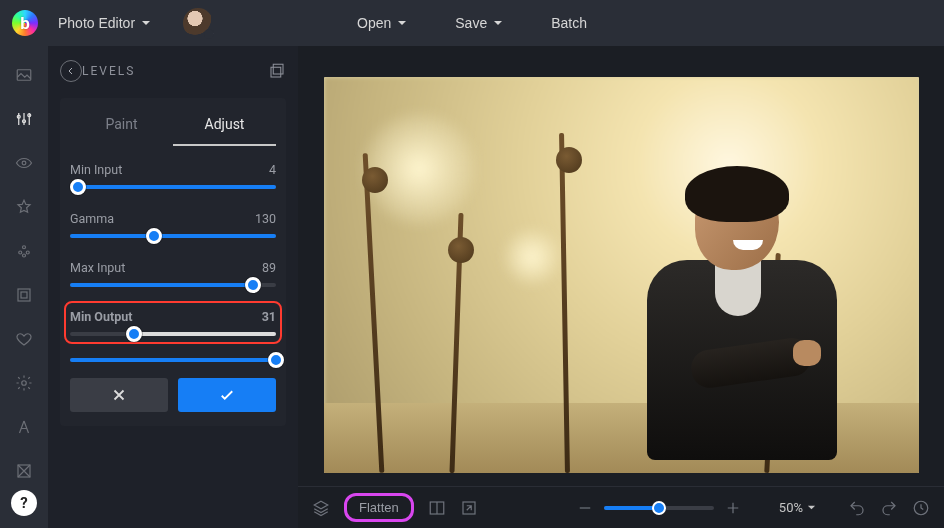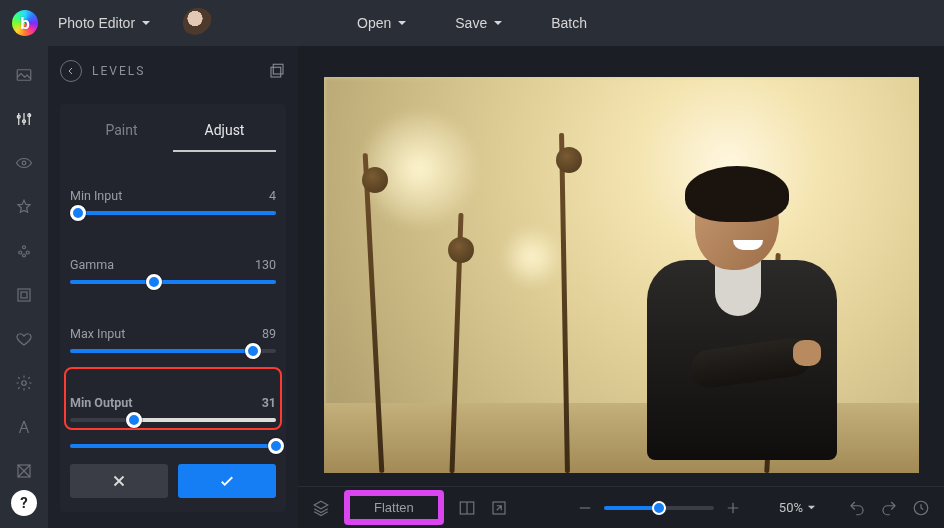--- a/index.html
+++ b/index.html
@@ -18,32 +18,32 @@
   .avatar svg { position:absolute; bottom:-2px; right:-2px; width:10px; height:10px; fill:#ccc; }
   
   .main { display:flex; height:calc(528px - 46px); }
   .iconrail { width:48px; background:#2a2e37; display:flex; flex-direction:column; align-items:center; padding-top:18px; gap:22px; position:relative; }
   .rail-ico { width:22px; height:22px; color:#6c6f76; display:flex; align-items:center; justify-content:center; cursor:pointer; }
   .rail-ico.active { color:#e3e3e3; }
   .rail-ico svg { width:18px; height:18px; stroke:currentColor; fill:none; stroke-width:1.6; }
   .help-btn { position:absolute; bottom:12px; width:26px; height:26px; border-radius:50%; background:#fff; color:#222; font-weight:700; display:flex; align-items:center; justify-content:center; font-size:15px; cursor:pointer; }
   
   .sidepanel { width:250px; background:#1e2129; padding:14px 12px; overflow:hidden; }
-  .panel-head { display:flex; align-items:center; gap:10px; color:#8e919a; letter-spacing:2px; font-size:12px; margin-bottom:22px; }
+  .panel-head { display:flex; align-items:center; color:#8e919a; letter-spacing:2px; font-size:12px; margin-bottom:16px; }
   .back-btn { width:22px; height:22px; border:1px solid #6c6f76; border-radius:50%; display:flex; align-items:center; justify-content:center; cursor:pointer; }
   .back-btn svg { width:12px; height:12px; stroke:#aeb1b8; fill:none; stroke-width:2; }
   .stack-ico { margin-left:auto; width:18px; height:18px; cursor:pointer; }
   .stack-ico svg { width:18px; height:18px; stroke:#8e919a; fill:none; stroke-width:1.4; }
   .panel-box { background:#22252d; border-radius:4px; padding:12px 10px 14px 10px; }
   .tabs { display:flex; margin-bottom:14px; position:relative; }
   .tab { flex:1; text-align:center; font-size:14px; padding:6px 0 12px 0; cursor:pointer; color:#7d808a; }
   .tab.active { color:#e8e8e8; border-bottom:2px solid #c8c8c8; }
   .slider-row { margin-bottom:18px; position:relative; padding:2px 0; }
   .slider-row.highlight { outline:2px solid #ff3b30; outline-offset:4px; border-radius:2px;font-weight:bold; }
-  .slider-lbls { display:flex; justify-content:space-between; font-size:12.5px; color:#9a9da5; margin-bottom:8px;margin-top:20px; }
+  .slider-lbls { display:flex; justify-content:space-between; font-size:12.5px; color:#9a9da5; margin-bottom:8px; }
   .slider-track { height:4px; background:#3a3d45; border-radius:2px; position:relative; }
   .slider-fill { position:absolute; top:0; left:0; height:100%; background:#167ef5; border-radius:2px; }
   .slider-fill.right { left:auto; right:0; background:#167ef5; }
   .slider-thumb { position:absolute; top:50%; transform:translate(-50%,-50%); width:16px; height:16px; border-radius:50%; background:#167ef5; border:3px solid #fff; box-shadow:0 0 0 1px rgba(0,0,0,.25); cursor:pointer; }
   .actions { display:flex; gap:10px; margin-top:4px; }
   .actions button { flex:1; height:34px; border:none; border-radius:3px; display:flex; align-items:center; justify-content:center; cursor:pointer; }
   .actions .cancel { background:#3a3d45; color:#ddd; }
   .actions .apply { background:#167ef5; color:#fff; }
   .actions svg { width:18px; height:18px; stroke:currentColor; fill:none; stroke-width:2.4; }
   
@@ -68,21 +68,21 @@
   .hair { position:absolute; left:82px; top:18px; width:104px; height:56px; border-radius:50% 50% 40% 40%; background:#1b140e; }
   .mouth { position:absolute; left:130px; top:92px; width:30px; height:10px; border-radius:0 0 12px 12px; background:#fff; }
   .torso { position:absolute; left:44px; top:112px; width:190px; height:200px; background:linear-gradient(#2c2a28,#0f0e0d); border-radius:40px 40px 8px 8px; }
   .shirt { position:absolute; left:112px; top:112px; width:46px; height:56px; background:#d8d5ce; border-radius:0 0 30px 30px; }
   .arm { position:absolute; left:88px; top:196px; width:120px; height:38px; background:linear-gradient(#27231f,#15120f); border-radius:18px; transform:rotate(-8deg); }
   .hand { position:absolute; left:190px; top:192px; width:28px; height:26px; background:#b88a60; border-radius:40%; }
   
   .btoolbar { height:42px; background:#1b1e24; display:flex; align-items:center; padding:0 14px; gap:14px; border-top:1px solid #2a2d35; }
   .btoolbar .ico { color:#6f737c; display:flex; cursor:pointer; }
   .btoolbar .ico svg { width:18px; height:18px; stroke:currentColor; fill:none; stroke-width:1.6; }
-  .flatten-btn { border:6px solid #d946ef; background:transparent; color:#9b9ea6; border-radius:4px; padding:4px 24px; font-size:13px; cursor:pointer; }
+  .flatten-btn { border:3px solid #d946ef; background:transparent; color:#9b9ea6; border-radius:12px; padding:4px 12px; font-size:13px; cursor:pointer; }
   .spacer { flex:1; }
   .zoom-group { display:flex; align-items:center; gap:10px; }
   .zoom-slider { width:110px; height:4px; background:#3a3d45; border-radius:2px; position:relative; }
   .zoom-slider .fill { position:absolute; left:0; top:0; height:100%; width:50%; background:#167ef5; border-radius:2px; }
   .zoom-slider .thumb { position:absolute; left:50%; top:50%; transform:translate(-50%,-50%); width:14px; height:14px; border-radius:50%; background:#167ef5; border:2px solid #fff; cursor:pointer; }
   .zoom-pct { color:#c4c4c4; font-size:13px; display:flex; align-items:center; gap:4px; cursor:pointer;margin-left:27px;}
   .zoom-pct svg{width:9px;height:9px;fill:#c4c4c4;}
 </style>
 </head>
 <body>

